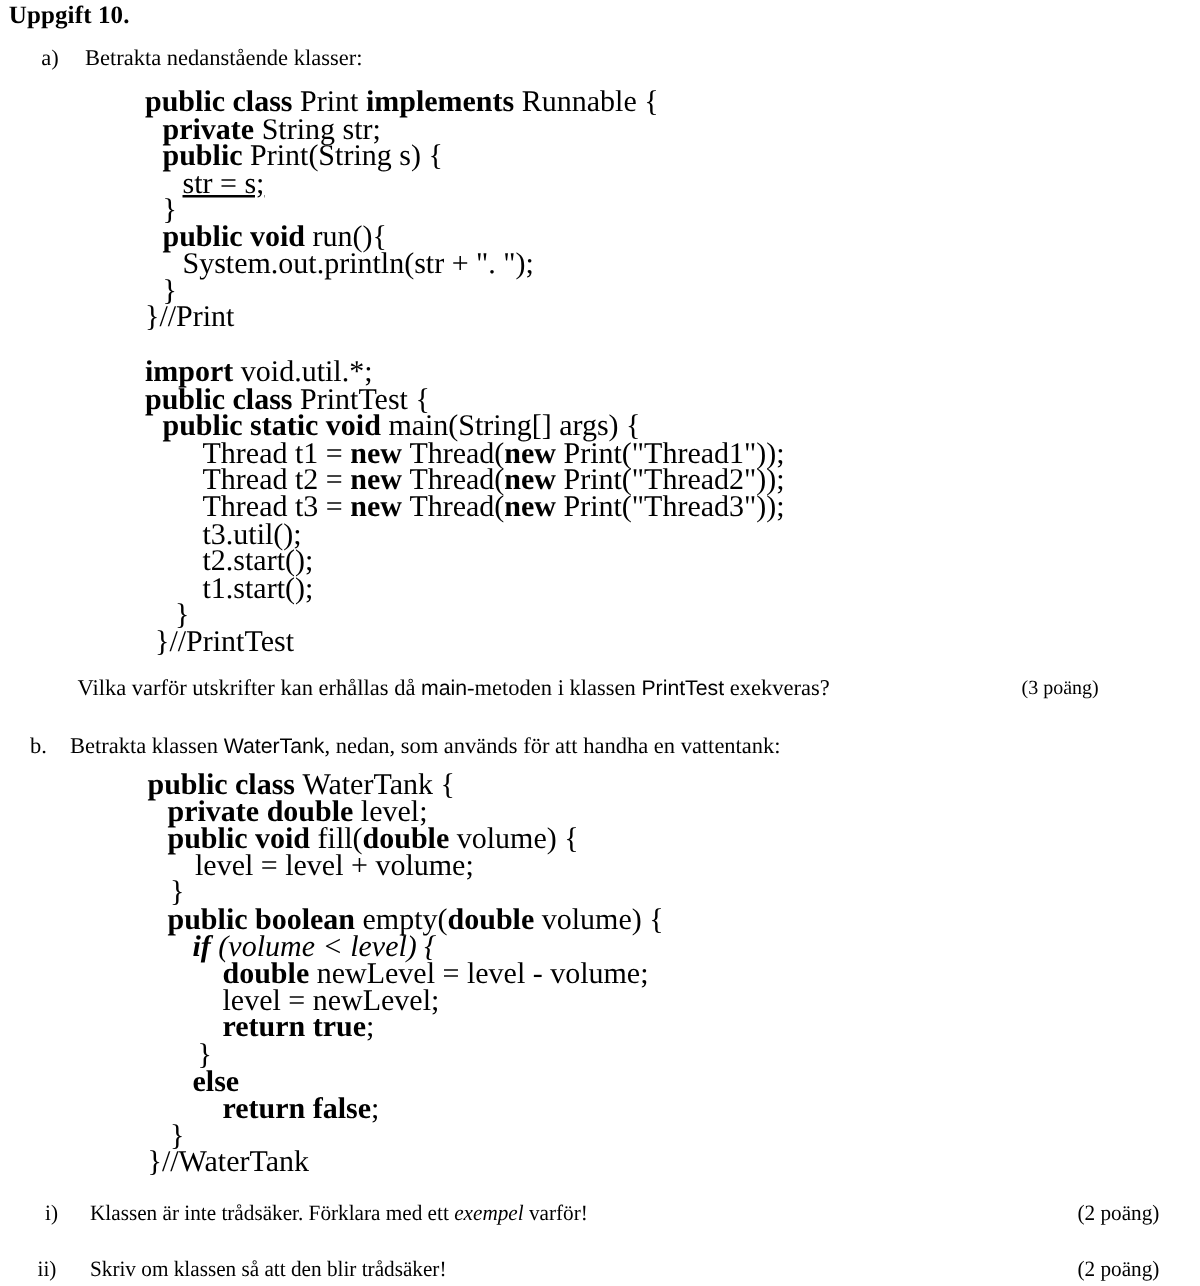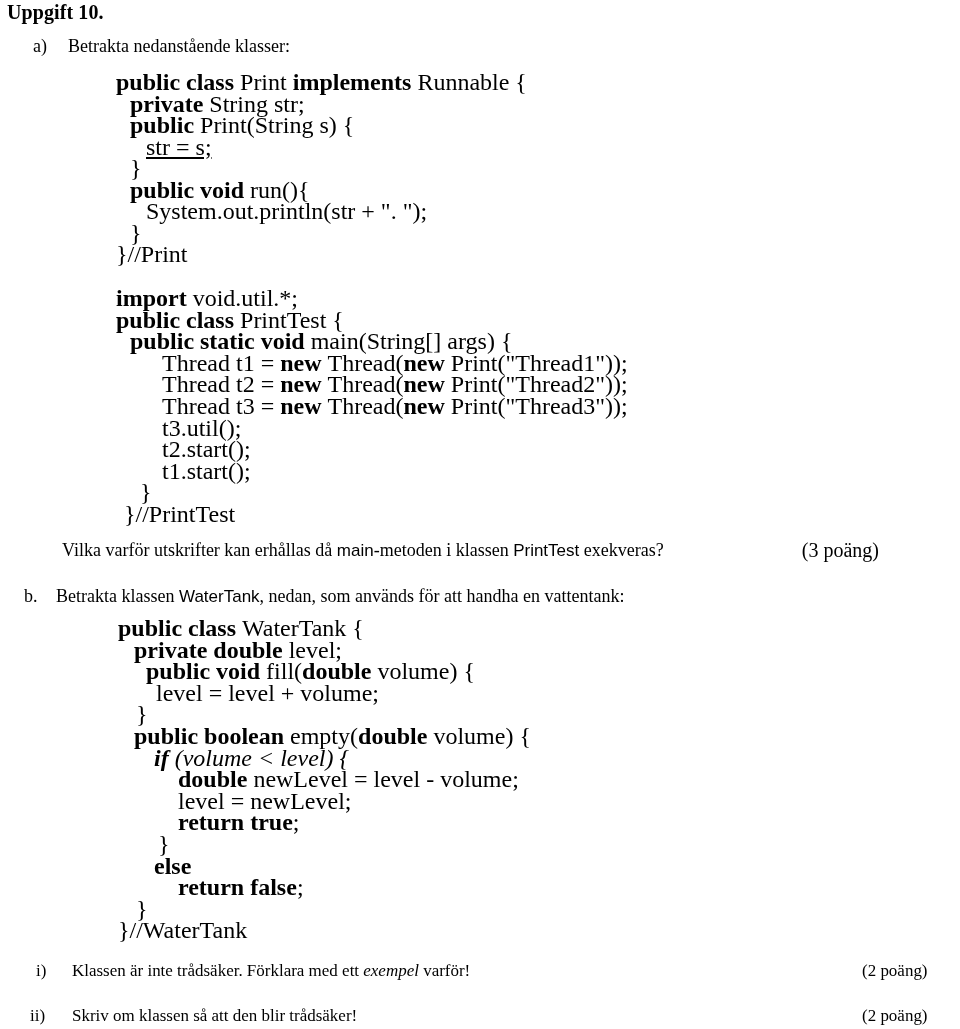--- a/index.html
+++ b/index.html
@@ -57,21 +57,21 @@
   .cls {
     font-family: "Liberation Sans", "DejaVu Sans", sans-serif;
     font-size: 17px;
   }
   .ital { font-style: italic; }
 
   
   .points {
     position: absolute;
     white-space: nowrap;
-    font-size: 20px;
+    font-size: 16px;
     line-height: 21px;
     text-align: right;
   }
 
   
   .prose {
     position: absolute;
     white-space: nowrap;
     font-size: 18px;
     line-height: 21px;
@@ -122,21 +122,21 @@
 
   <div class="prose" style="left:62px; top:540px;"><span>Vilka varför utskrifter kan erhållas då </span><span class="cls">main</span><span>-metoden i klassen </span><span class="cls">PrintTest</span><span> exekveras?</span></div>
   <div class="points" style="right:5px; top:540px;">(3 poäng)</div>
 
   <div class="marker" style="left:24px; top:586px;">b.</div>
   <div class="prose" style="left:56px; top:586px;"><span>Betrakta klassen </span><span class="cls">WaterTank</span><span>, nedan, som används för att handha en vattentank:</span></div>
 
   <div id="code-watertank">
       <div class="code" style="left: 70px; top: 618px;"><b>public class </b><span>WaterTank {</span></div>
       <div class="code" style="left: 86px; top: 639.6px;"><b>private double </b><span>level;</span></div>
-      <div class="code" style="left: 98px; top: 661.2px; text-align: center;"><b>public void </b><span>fill(</span><b>double </b><span>volume) {</span></div>
+      <div class="code" style="left: 86px; top: 661.2px; text-align: center;"><b>public void </b><span>fill(</span><b>double </b><span>volume) {</span></div>
       <div class="code" style="left: 108px; top: 682.8px;"><span>level = level + volume;</span></div>
       <div class="code" style="left: 88px; top: 704.4px;"><span>}</span></div>
       <div class="code" style="left: 86px; top: 726px;"><b>public boolean </b><span>empty(</span><b>double </b><span>volume) {</span></div>
       <div class="code" style="left: 106px; top: 747.6px; font-style: italic;"><b>if </b><span>(volume &lt; level) {</span></div>
       <div class="code" style="left: 130px; top: 769.2px;"><b>double </b><span>newLevel = level - volume;</span></div>
       <div class="code" style="left: 130px; top: 790.8px;"><span>level = newLevel;</span></div>
       <div class="code" style="left: 130px; top: 812.4px;"><b>return true</b><span>;</span></div>
       <div class="code" style="left: 110px; top: 834px;"><span>}</span></div>
       <div class="code" style="left: 106px; top: 855.6px;"><b>else</b></div>
       <div class="code" style="left: 130px; top: 877.2px;"><b>return false</b><span>;</span></div>

